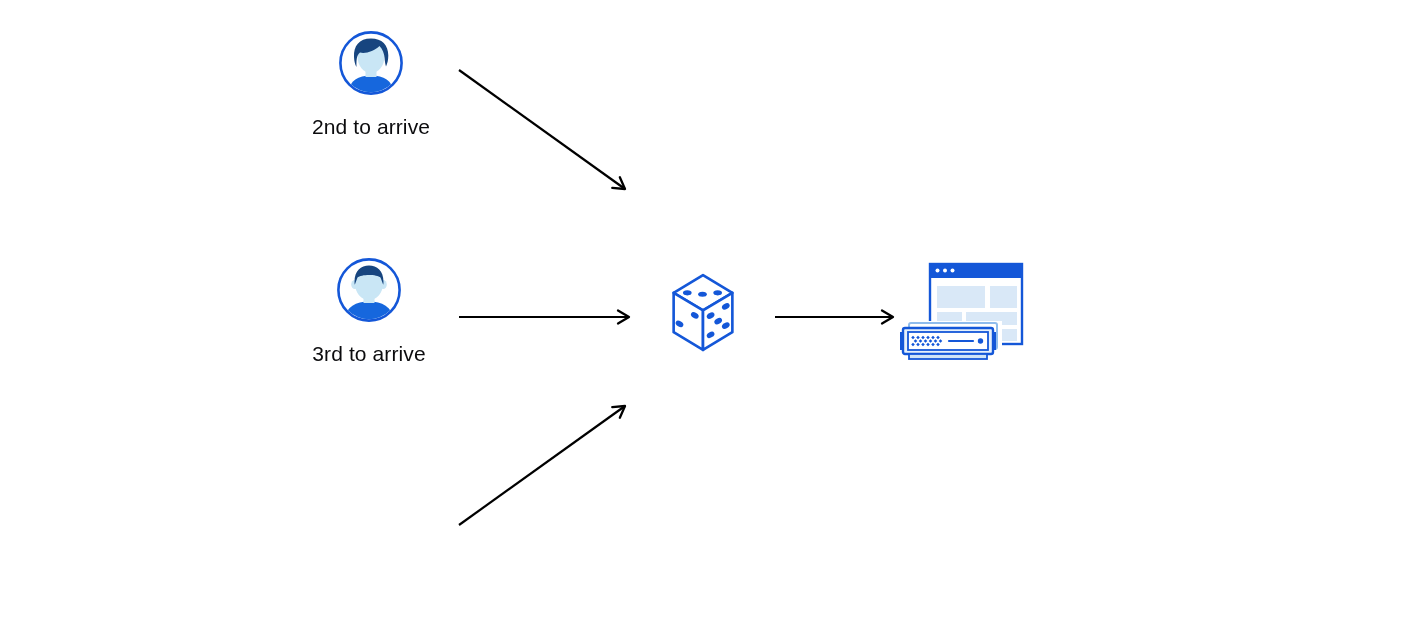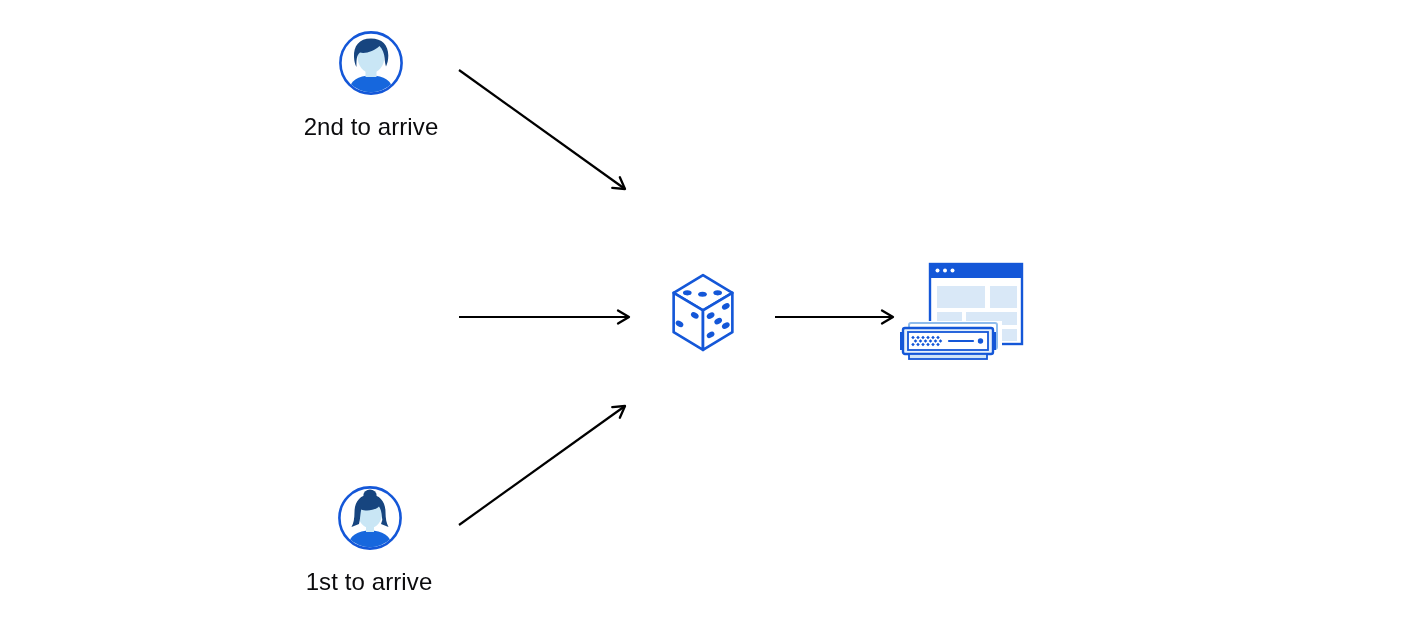--- a/index.html
+++ b/index.html
@@ -13,21 +13,21 @@
     width: 1405px;
     height: 633px;
     background: #ffffff;
     overflow: hidden;
   }
   .abs { position: absolute; }
   .node-label {
     position: absolute;
     width: 170px;
     text-align: center;
-    font-size: 24px;
+    font-size: 21px;
     line-height: 22px;
     color: #0b0b0d;
     letter-spacing: 0.1px;
   }
   svg { display: block; }
   .arrows-layer {
     position: absolute;
     left: 0; top: 0;
     width: 1405px; height: 633px;
     pointer-events: none;
@@ -61,39 +61,40 @@
       <g clip-path="url(#clipA)">
         <path d="M9,66 C11,51 19,45.5 33,45.5 C47,45.5 55,51 57,66 Z" fill="var(--shirt-blue, #1667DD)"></path>
         <rect x="27.5" y="33" width="11" height="14" fill="var(--face-light-blue, #C9E6F5)"></rect>
         <path d="M33,11.5 C41.5,11.5 46.5,18 46.5,26.5 C46.5,35.5 40.5,43 33,43 C25.5,43 19.5,35.5 19.5,26.5 C19.5,18 24.5,11.5 33,11.5 Z" fill="var(--face-light-blue, #C9E6F5)"></path>
         <path d="M33,8.5 C21,8.5 15.5,16 16,27 C16.2,31 17,34.5 18.5,37 C18.5,31 18.2,25.5 22,22.5 C27.5,24 36.5,21 41.5,16 C44.5,19 46.3,23.5 46.6,28 C46.8,31 47.2,34 48,36.5 C49.5,33.5 50.3,29.5 50.3,25.5 C50.3,15 44,8.5 33,8.5 Z" fill="var(--dark-navy, #17457F)"></path>
       </g>
     </svg>
     <div class="node-label" style="left:-52px; top:86px;">2nd to arrive</div>
   </div>
 
-
-  <div class="abs" style="left:337px; top:485px;">
+  <div class="abs" style="left:336px; top:257px;">
     <svg width="66" height="66" viewBox="0 0 66 66">
       <defs>
-          <clipPath id="clipC">
+          <clipPath id="clipB">
             <circle cx="33" cy="33" r="29.2"></circle>
           </clipPath>
         </defs>
       <circle cx="33" cy="33" r="30.6" fill="#ffffff" stroke="var(--primary-blue, #1457D8)" stroke-width="2.6"></circle>
-      <g clip-path="url(#clipC)">
-        <path d="M9,66 C11,51 20,45.5 33,45.5 C46,45.5 55,51 57,66 Z" fill="var(--shirt-blue, #1667DD)"></path>
-        <rect x="29" y="33" width="8" height="14" fill="var(--face-light-blue, #C9E6F5)"></rect>
-        <ellipse cx="33" cy="10" rx="6.6" ry="5.4" fill="var(--dark-navy, #17457F)"></ellipse>
-        <path d="M33,12 C41,12 45.5,18.5 45.5,27 C45.5,35.5 40,43 33,43 C26,43 20.5,35.5 20.5,27 C20.5,18.5 25,12 33,12 Z" fill="var(--face-light-blue, #C9E6F5)"></path>
-        <path d="M33,9.5 C23,9.5 17.5,17 17.5,27 C17.5,33.5 16.5,38.5 14.5,42 L22,39 C23.3,33.5 23.3,28.5 24.2,24.5 C29,26.5 38,25.5 42,21.5 C44.6,25 44.8,30.5 45.3,35 L44,39 L51.5,42 C49.5,38.5 48.5,33.5 48.5,27 C48.5,17 43,9.5 33,9.5 Z" fill="var(--dark-navy, #17457F)"></path>
+      <g clip-path="url(#clipB)">
+        <path d="M7,66 C9,50.5 19,44.5 33,44.5 C47,44.5 57,50.5 59,66 Z" fill="var(--shirt-blue, #1667DD)"></path>
+        <rect x="27.5" y="32" width="11" height="14" fill="var(--face-light-blue, #C9E6F5)"></rect>
+        <ellipse cx="18.8" cy="27.5" rx="3.6" ry="4.6" fill="var(--face-light-blue, #C9E6F5)"></ellipse>
+        <ellipse cx="47.2" cy="27.5" rx="3.6" ry="4.6" fill="var(--face-light-blue, #C9E6F5)"></ellipse>
+        <path d="M33,11 C42,11 47,18 47,26.5 C47,35.5 41,43 33,43 C25,43 19,35.5 19,26.5 C19,18 24,11 33,11 Z" fill="var(--face-light-blue, #C9E6F5)"></path>
+        <path d="M18.5,25 C18.5,13.5 25,8.5 33,8.5 C41,8.5 47.5,13.5 47.5,25 C47.5,26 47.4,27 47.2,27.8 L44.5,20.5 C41,17 25,17 21.5,20.5 L18.8,27.8 C18.6,27 18.5,26 18.5,25 Z" fill="var(--dark-navy, #17457F)"></path>
       </g>
     </svg>
-    <div class="node-label" style="left:-53px; top:86px;">1st to arrive</div>
+    <div class="node-label" style="left:-52px; top:86px;">3rd to arrive</div>
   </div>
+
 
   <div class="abs" style="left:668px; top:272px;">
     <svg width="70" height="81" viewBox="0 0 68 80">
       <g fill="#ffffff" stroke="var(--primary-blue, #1457D8)" stroke-width="2.6" stroke-linejoin="round">
         <path d="M34,3 L63,20.5 L34,38 L5,20.5 Z"></path>
         <path d="M5,20.5 L34,38 L34,77 L5,59.5 Z"></path>
         <path d="M63,20.5 L34,38 L34,77 L63,59.5 Z"></path>
       </g>
       <g fill="var(--primary-blue, #1457D8)">
 

